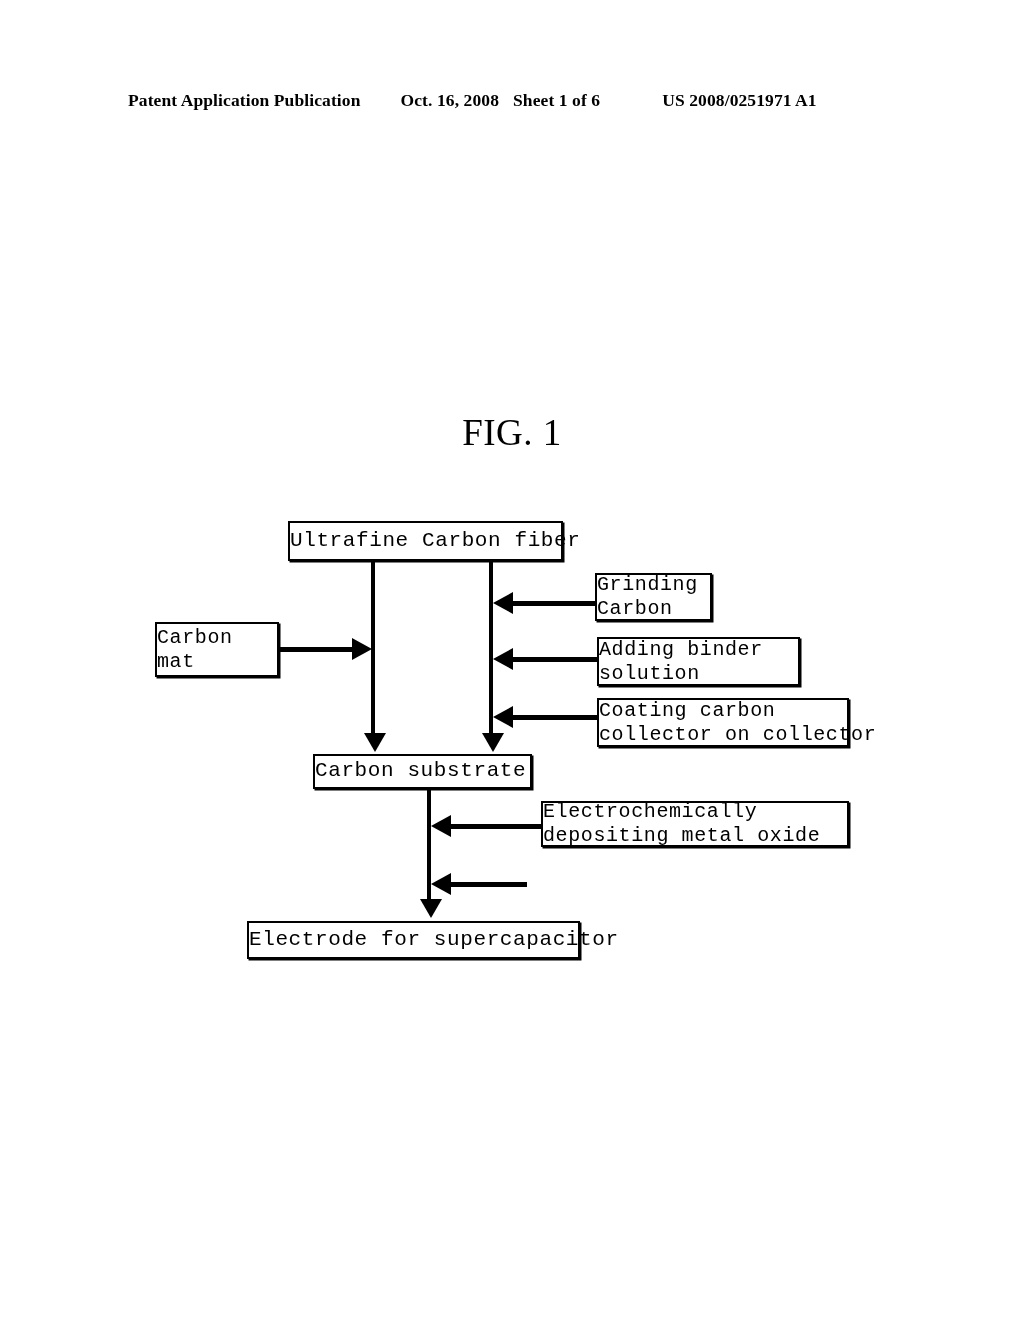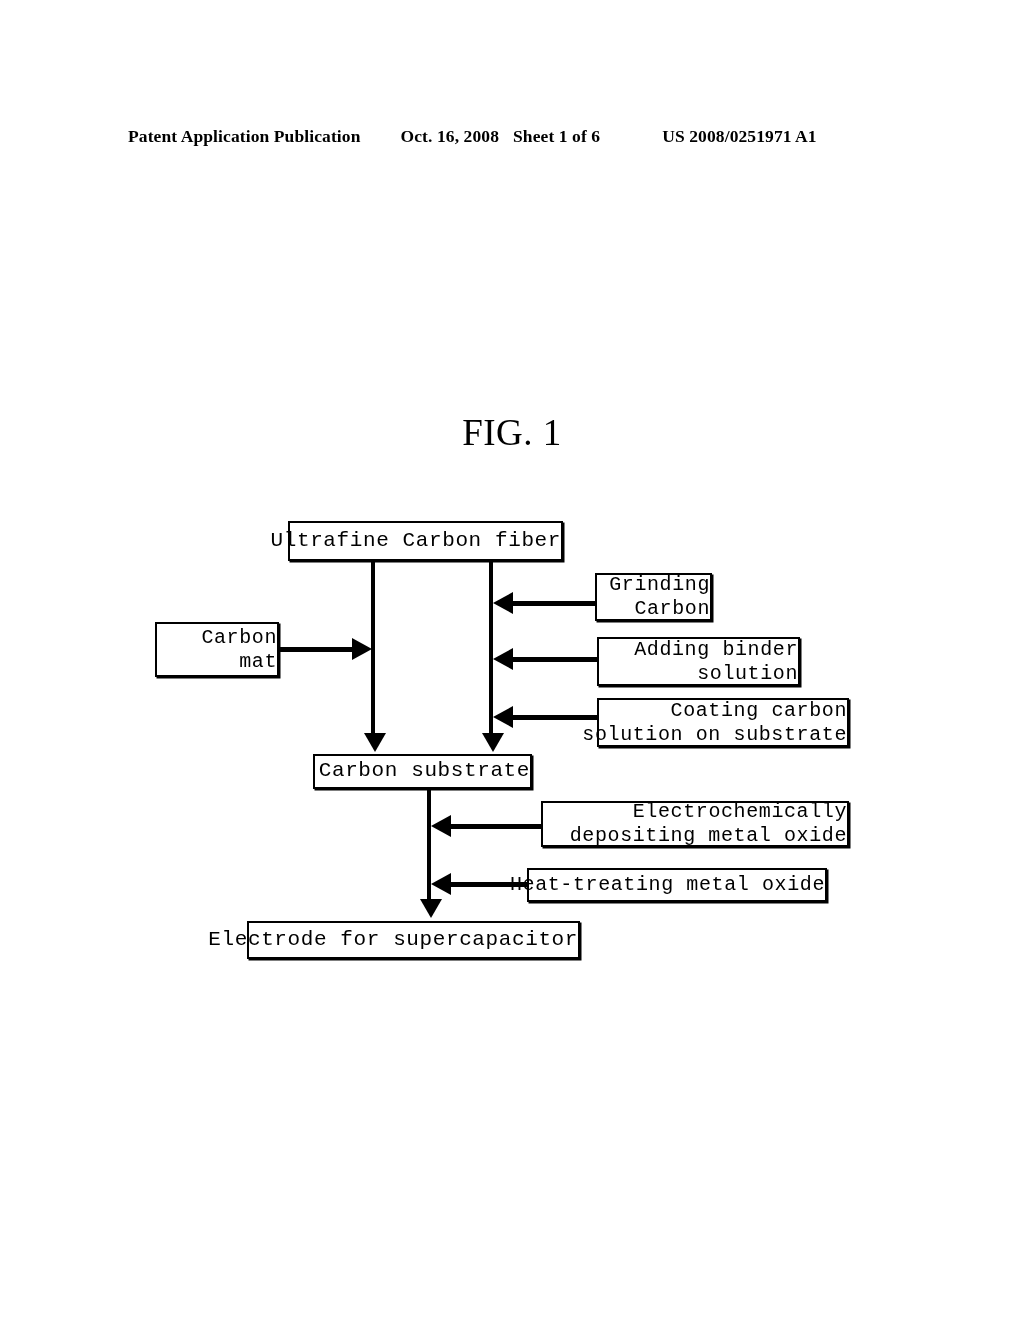--- a/index.html
+++ b/index.html
@@ -23,21 +23,20 @@
     top: 90px;
     width: 760px;
     height: 24px;
     display: flex;
     align-items: baseline;
     font-family: "Liberation Serif", serif;
     font-weight: bold;
     font-size: 17.5px;
     letter-spacing: 0.1px;
     white-space: nowrap;
-    margin-top: 36px;
   }
   #page-header .hdr-pub { }
   #page-header .hdr-date {
     margin-left: 40px;
   }
   #page-header .hdr-sheet {
     margin-left: 14px;
   }
   #page-header .hdr-patno {
     margin-left: 62px;
@@ -64,21 +63,21 @@
     height: 1320px;
   }
 
   .fc-box {
     position: absolute;
     box-sizing: border-box;
     border: 2px solid #000000;
     background: #ffffff;
     display: flex;
     flex-direction: column;
-    align-items: flex-end;
+    align-items: flex-start;
     justify-content: center;
     font-family: "Liberation Mono", "DejaVu Sans Mono", monospace;
     font-size: 21px;
     line-height: 1.18;
     letter-spacing: 0.6px;
     color: #000000;
     text-align: center;
     white-space: nowrap;
   }
   .fc-box .ln { display: block; }
@@ -231,33 +230,30 @@
     <span class="ln">mat</span>
   </div>
 
   <div class="fc-box shadowed" id="box-binder">
     <span class="ln">Adding binder</span>
     <span class="ln">solution</span>
   </div>
 
   <div class="fc-box shadowed" id="box-coating">
     <span class="ln">Coating carbon</span>
-    <span class="ln">solution on substrate</span>
+    <span class="ln">collector on collector</span>
   </div>
 
   <div class="fc-box shadowed" id="box-substrate">
     <span class="ln">Carbon substrate</span>
   </div>
 
   <div class="fc-box shadowed" id="box-echem">
     <span class="ln">Electrochemically</span>
     <span class="ln">depositing metal oxide</span>
   </div>
 
-  <div class="fc-box shadowed" id="box-heat">
-    <span class="ln">Heat-treating metal oxide</span>
-  </div>
 
   <div class="fc-box shadowed" id="box-electrode">
     <span class="ln">Electrode for supercapacitor</span>
   </div>
 
 </div>
 
 </body></html>

